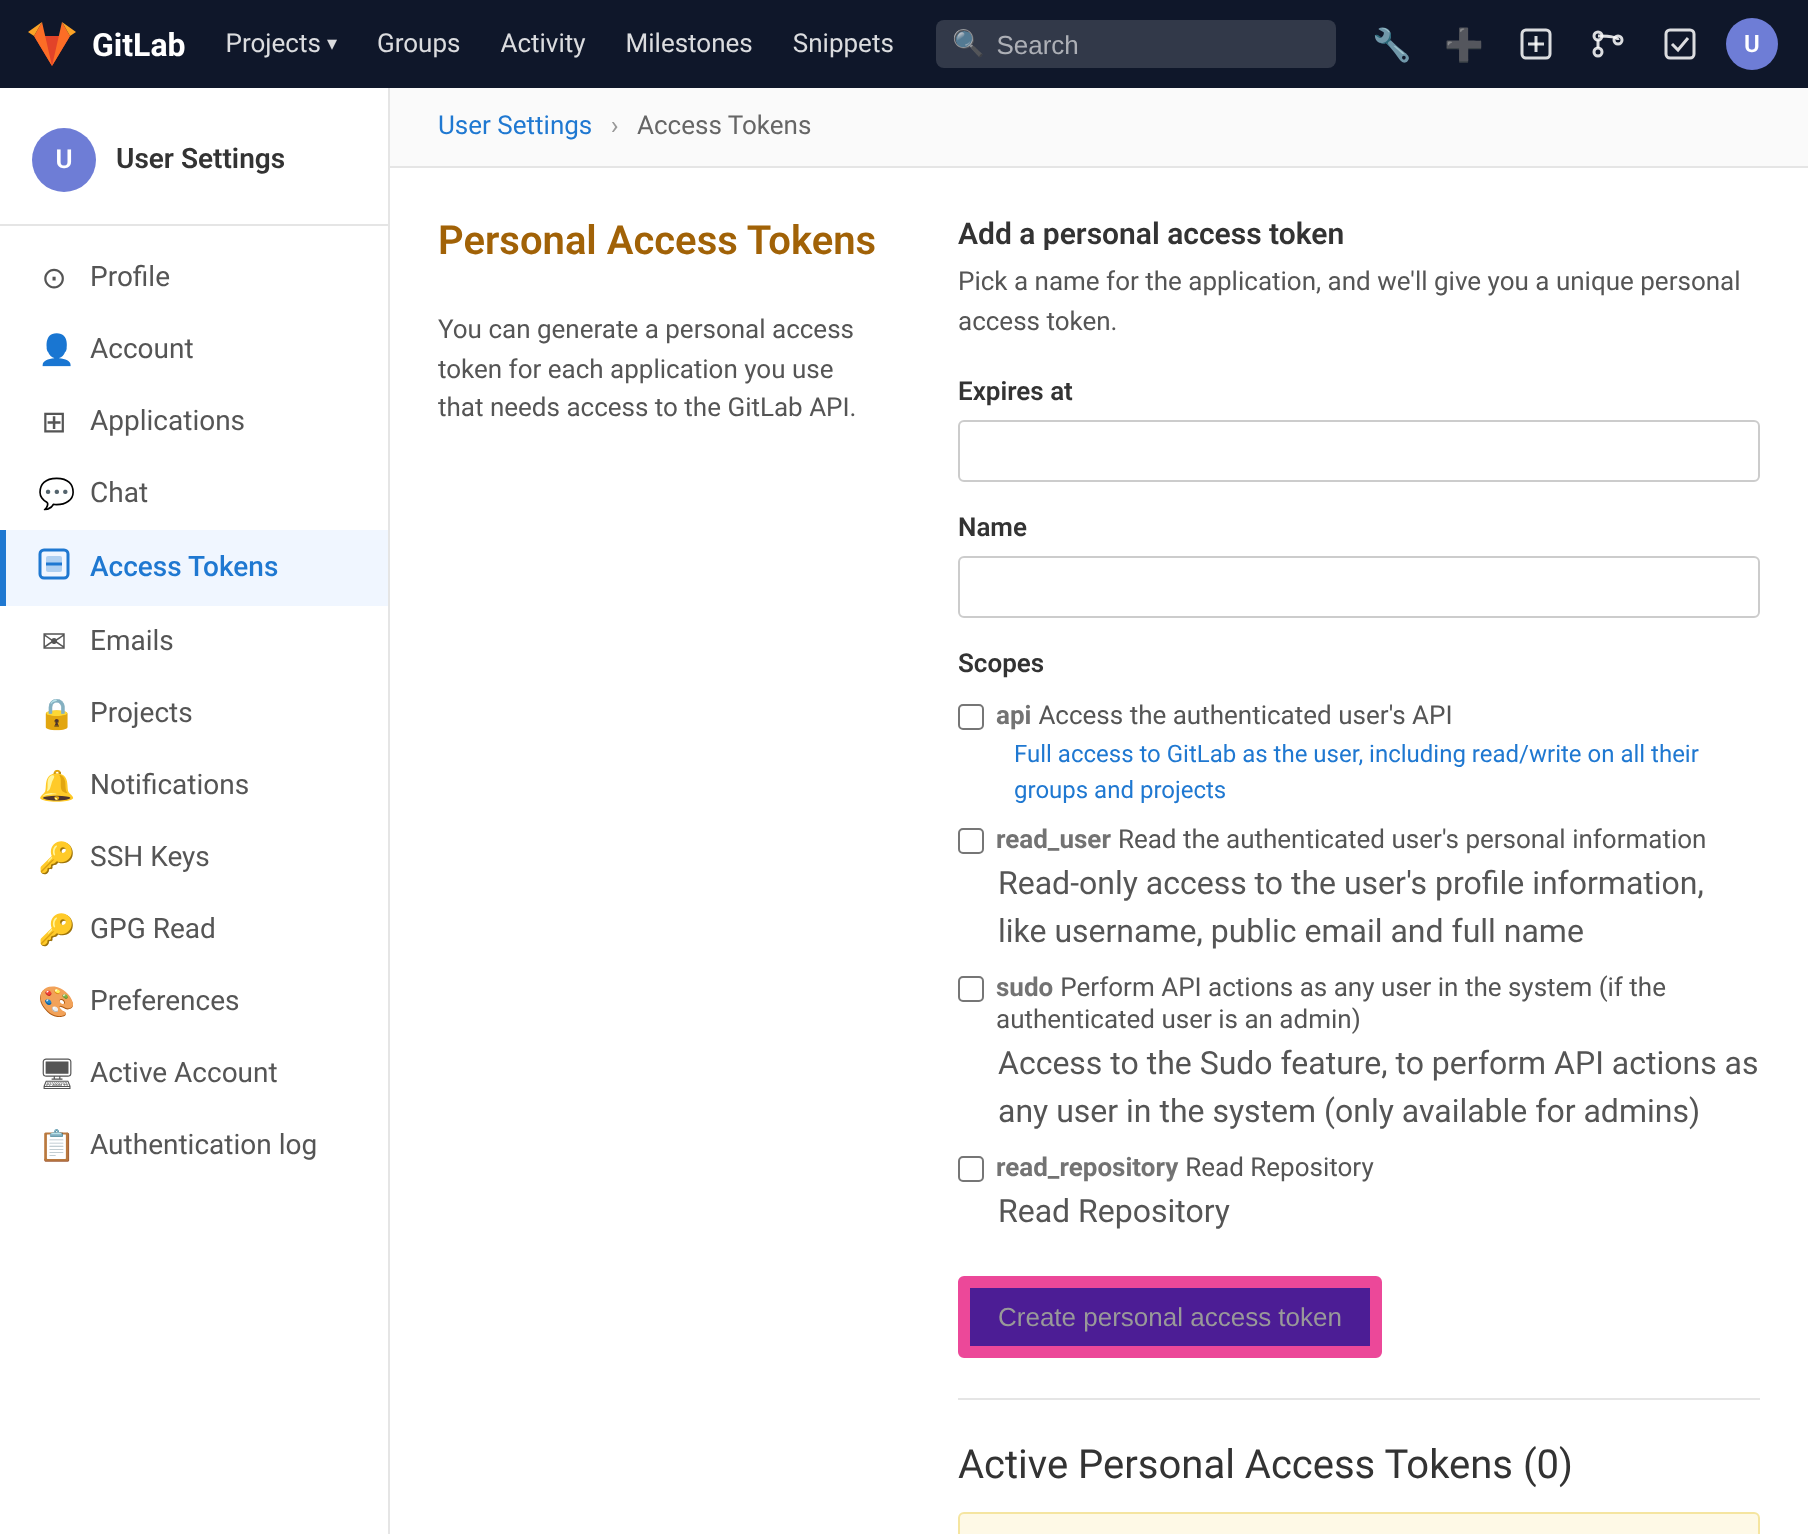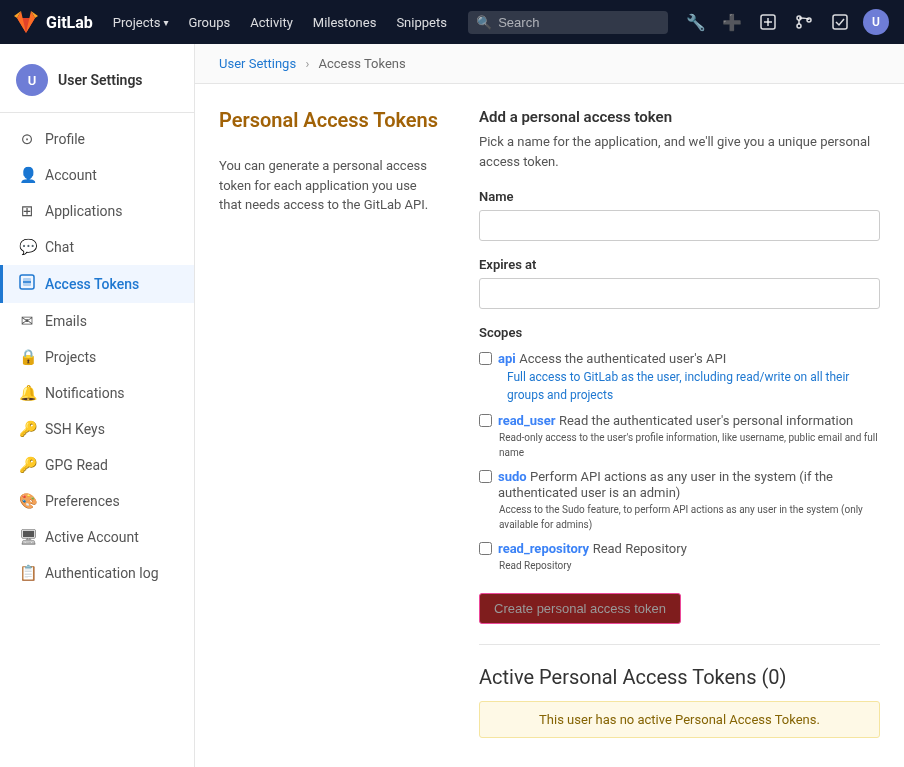--- a/index.html
+++ b/index.html
@@ -237,47 +237,47 @@
       gap: 6px;
       margin-bottom: 2px;
     }
     .scope-row input[type="checkbox"] {
       margin-top: 2px;
       flex-shrink: 0;
       cursor: pointer;
     }
     .scope-name {
       font-weight: 700;
-      color: #3b82f6;
+      color: #737373;
       font-size: 13px;
     }
     .scope-desc {
       font-size: 13px;
       color: #555;
     }
     .scope-detail {
       font-size: 12px;
       color: #1f78d1;
       margin-left: 28px;
       margin-bottom: 4px;
       line-height: 1.5;
     }
     .scope-detail-gray {
-      font-size: 10px;
+      font-size: 16px;
       color: #555;
       margin-left: 20px;
       margin-bottom: 4px;
       line-height: 1.5;
     }
 
     .create-btn {
       display: inline-block;
       padding: 7px 14px;
-      background: #7f1d1d;
-      border: 1px solid #ec4899;
+      background: #4c1d95;
+      border: 6px solid #ec4899;
       border-radius: 3px;
       font-size: 13px;
       color: #999;
       cursor: not-allowed;
       margin-top: 12px;
     }
 
     .divider {
       border: none;
       border-top: 1px solid #e5e5e5;
@@ -455,27 +455,27 @@
         <p>You can generate a personal access token for each application you use that needs access to the GitLab API.</p>
       </div>
 
       <div class="right-panel">
 
         <div class="add-token-title">Add a personal access token</div>
         <div class="add-token-subtitle">Pick a name for the application, and we'll give you a unique personal access token.</div>
 
         
         <div class="form-group">
-          <label class="form-label">Name</label>
+          <label class="form-label">Expires at</label>
           <input type="text" class="form-input" placeholder="" style="">
         </div>
 
         
         <div class="form-group">
-          <label class="form-label">Expires at</label>
+          <label class="form-label">Name</label>
           <input type="text" class="form-input" placeholder="" style="">
         </div>
 
         
         <div>
           <div class="scopes-title">Scopes</div>
 
           <div class="scope-item">
             <div class="scope-row">
               <input type="checkbox" style="">

